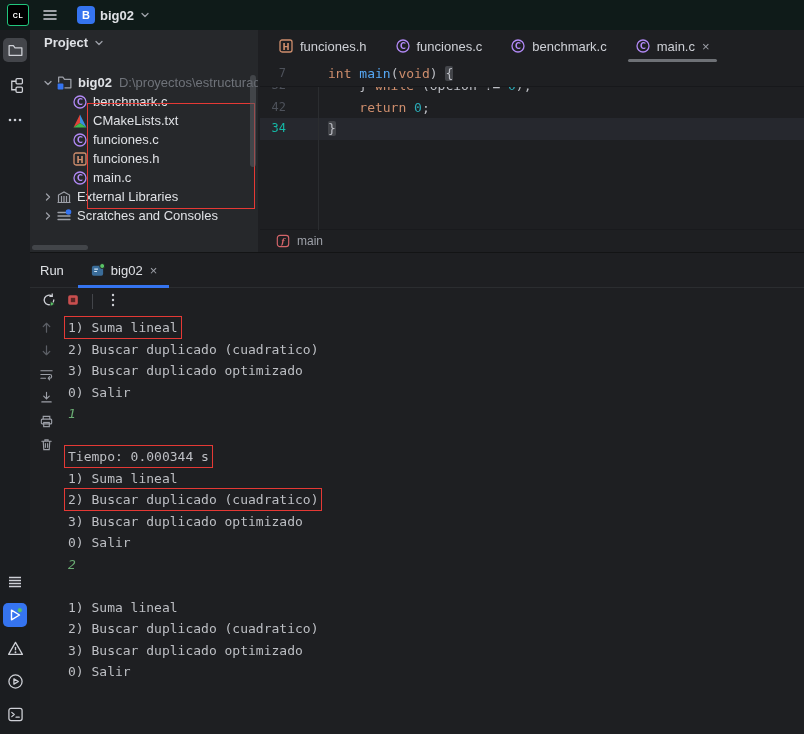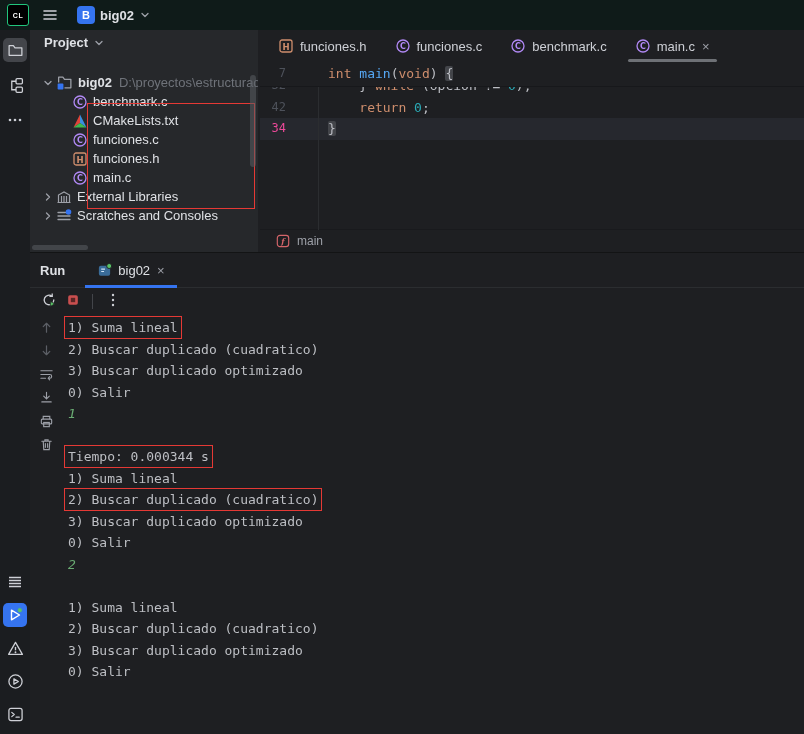--- a/index.html
+++ b/index.html
@@ -53,36 +53,36 @@
   .etab.active::after{content:'';position:absolute;left:7px;right:7px;bottom:0;height:3px;
                       background:#6e7176;border-radius:1.5px;}
   .tab-close{color:#9da0a8;font-size:13px;margin-left:1px;}
   .ebody{position:absolute;top:32px;left:0;right:0;bottom:22px;overflow:hidden;}
   .gutter-sep{position:absolute;left:58px;top:0;bottom:0;width:1px;background:#2b2d30;z-index:1;}
   .crow{position:absolute;left:0;right:0;height:21.5px;line-height:21.5px;
         font-family:"DejaVu Sans Mono",monospace;font-size:13px;white-space:pre;}
   .crow .num{position:absolute;left:0;top:0;width:26px;text-align:right;color:#4d515a;font-size:12px;}
   .crow .code{position:absolute;left:68px;top:0;}
   .crow.current{background:#26282e;}
-  .crow.current .num{color:#ec4899;}
+  .crow.current .num{color:#14b8a6;}
   .sticky{position:absolute;left:0;right:0;top:0;height:24px;background:#1e1f22;z-index:2;
           border-bottom:1px solid #17181b;}
   .c-kw{color:#cf8e6d;}
   .c-fn{color:#56a8f5;}
   .c-num{color:#2aacb8;}
   .c-pl{color:#bcbec4;}
   .c-brace{color:#bcbec4;background:#43454a;border-radius:2px;}
   .breadcrumb{position:absolute;left:0;right:0;bottom:0;height:22px;display:flex;align-items:center;
               gap:7px;padding-left:16px;font-size:12px;color:#9da0a8;background:#1e1f22;
               border-top:1px solid #191a1d;}
 
   
   .run{position:absolute;left:30px;top:252px;right:0;bottom:0;background:#1e1f22;border-top:1px solid #131415;}
   .run-tabs{height:34px;display:flex;align-items:center;border-bottom:1px solid #2b2d30;padding-left:10px;}
-  .run-title{font-weight:bold;margin-right:20px;}
+  .run-title{font-weight:normal;margin-right:14px;}
   .run-tab{display:flex;align-items:center;gap:6px;position:relative;height:100%;padding:0 12px;}
   .run-tab::after{content:'';position:absolute;left:0;right:0;bottom:-1px;height:3px;background:#3574f0;}
   .run-toolbar{height:26px;display:flex;align-items:center;gap:9px;padding-left:11px;}
   .rt-sep{width:1px;height:15px;background:#43454a;margin:0 3px;}
   .console{position:absolute;top:60px;left:0;right:0;bottom:0;}
   .cgutter{position:absolute;left:0;top:5px;width:32px;display:flex;flex-direction:column;
            align-items:center;gap:4px;}
   .cgutter .icon{height:18px;}
   .ctext{position:absolute;left:38px;top:4px;right:0;font-family:"DejaVu Sans Mono",monospace;
          font-size:13px;color:#bdbfc4;}

